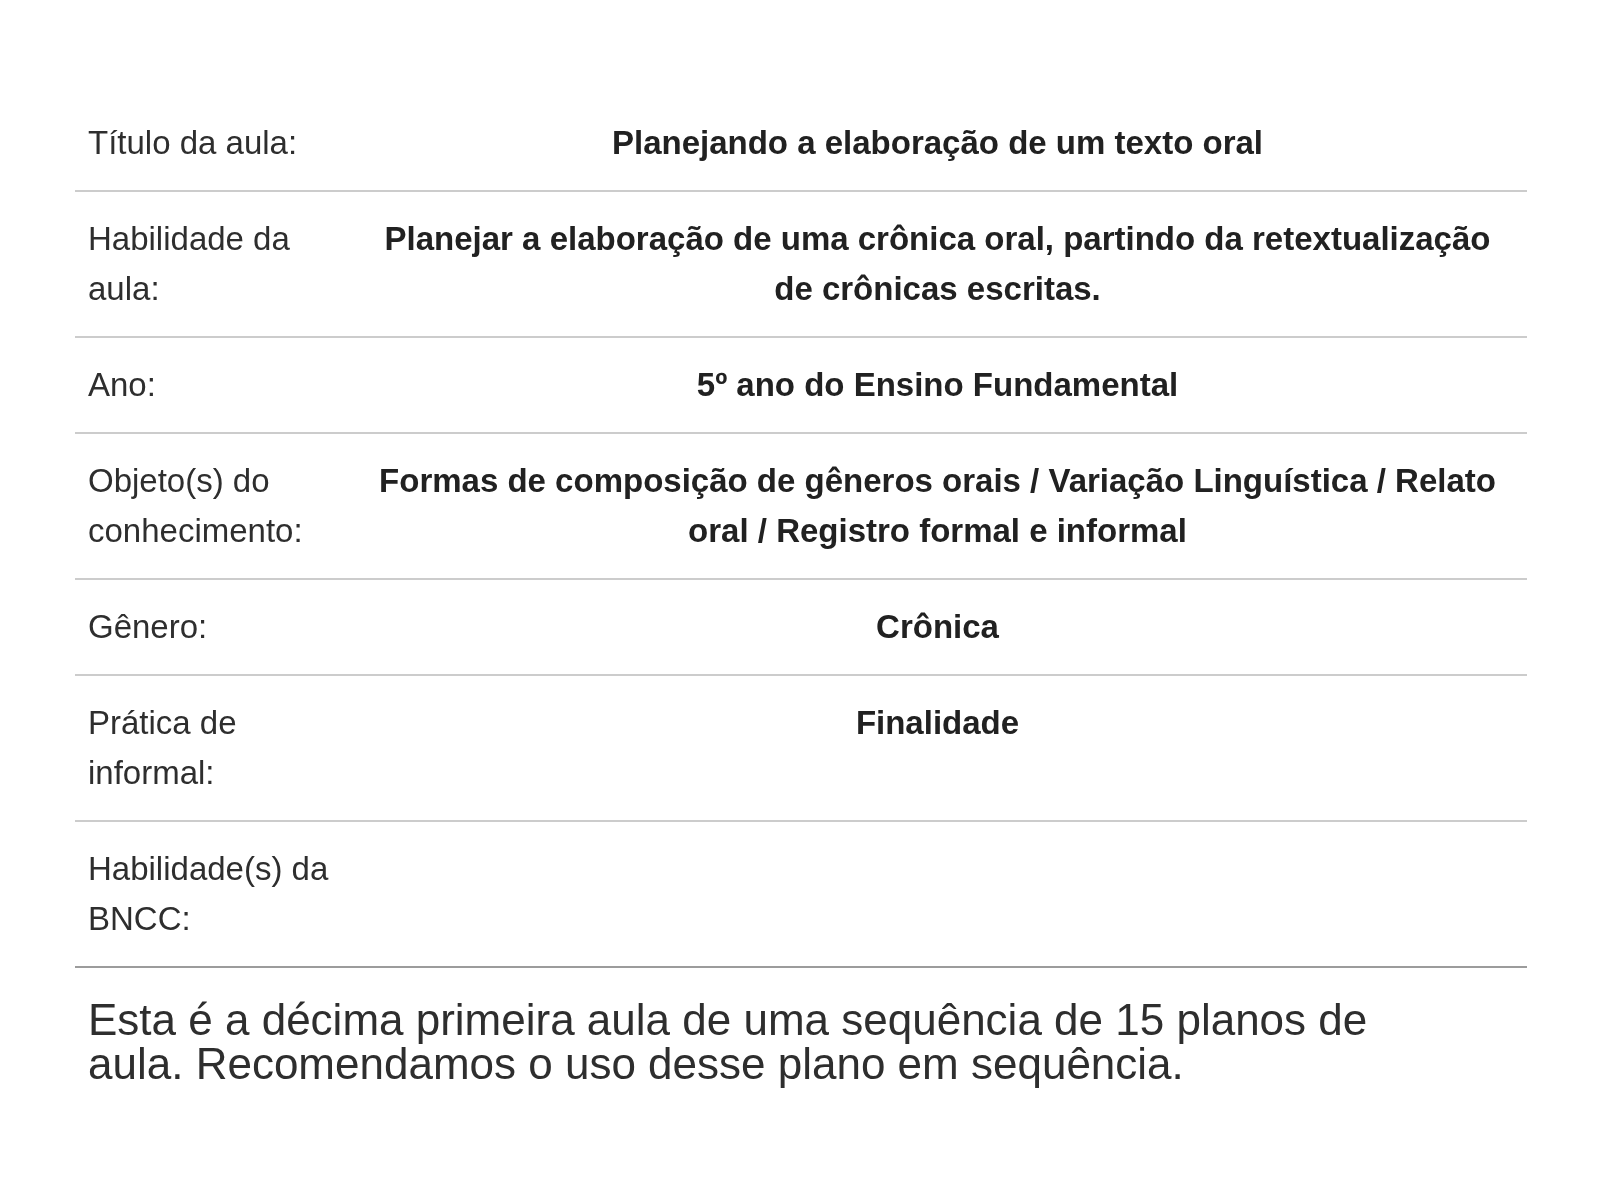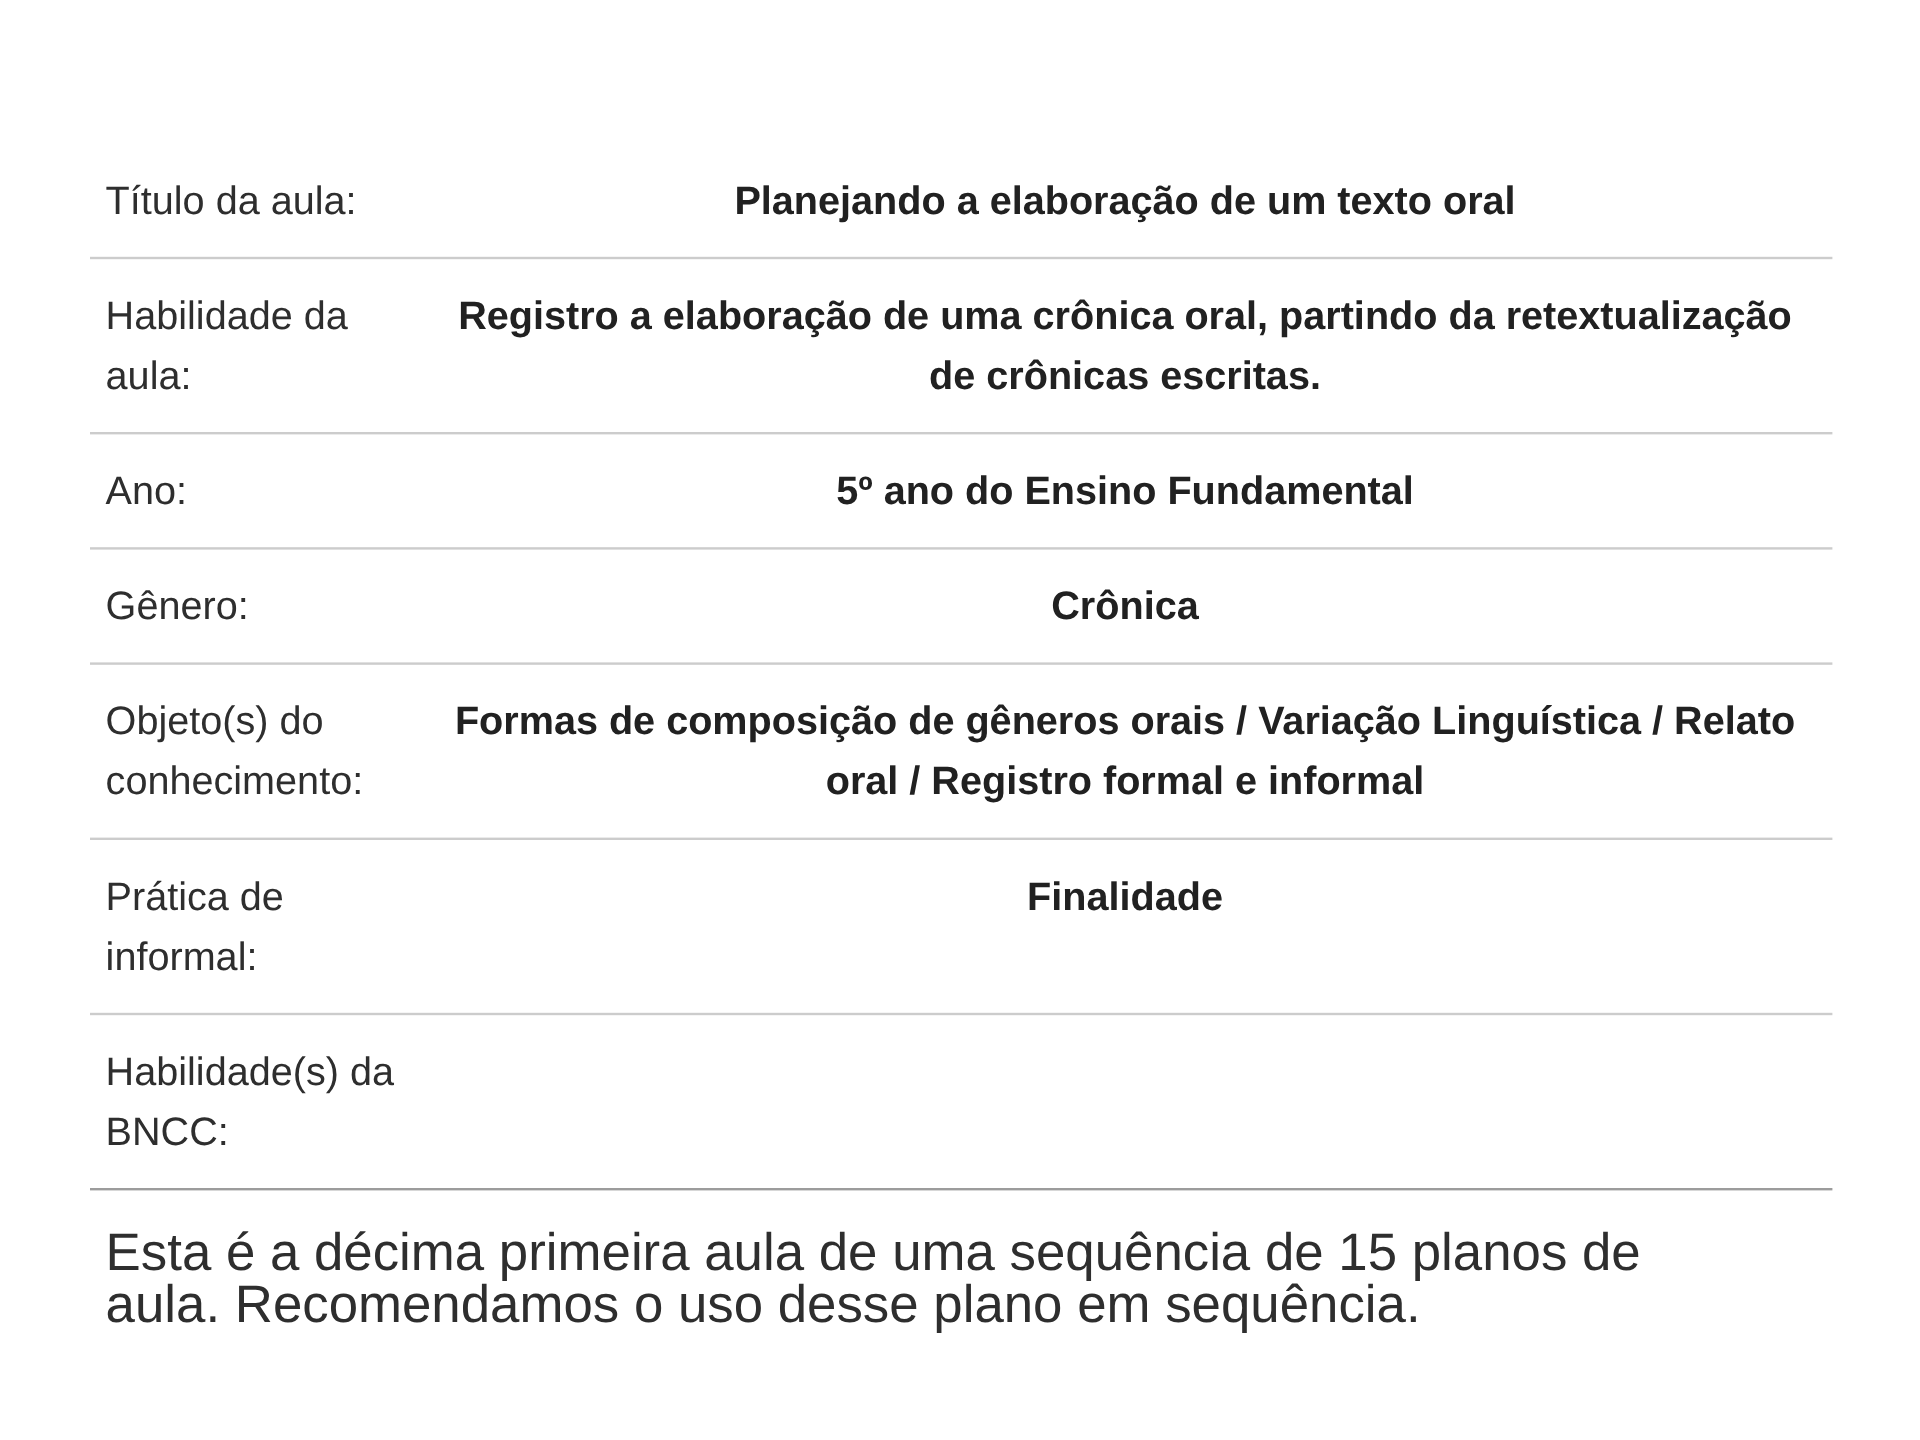--- a/index.html
+++ b/index.html
@@ -13,21 +13,20 @@
   body{
     width:1600px;
     height:1200px;
     background:#ffffff;
     font-family:"Liberation Sans","DejaVu Sans",sans-serif;
     color:var(--text);
     overflow:hidden;
   }
   .page{
     padding:96px 73px 0 75px;
-    margin-top:24px;
   }
   .info-table{
     width:100%;
   }
   .row{
     display:flex;
     align-items:flex-start;
     padding:22px 0;
     border-bottom:2px solid var(--divider);
     font-size:33px;
@@ -64,36 +63,36 @@
 <div class="page">
 
   <div class="info-table" id="rows-container">
   <div class="row">
     <div class="label">Título da aula:</div>
     <div class="value">Planejando a elaboração de um texto oral</div>
   </div>
 
   <div class="row">
     <div class="label">Habilidade da aula:</div>
-    <div class="value">Registro a elaboração de uma crônica oral, partindo da retextualização de crônicas escritas.</div>
+    <div class="value">Planejar a elaboração de uma crônica oral, partindo da retextualização de crônicas escritas.</div>
   </div>
 
   <div class="row">
     <div class="label">Ano:</div>
     <div class="value">5º ano do Ensino Fundamental</div>
   </div>
 
   <div class="row">
-    <div class="label">Gênero:</div>
-    <div class="value">Crônica</div>
+    <div class="label">Objeto(s) do conhecimento:</div>
+    <div class="value">Formas de composição de gêneros orais / Variação Linguística / Relato oral / Registro formal e informal</div>
   </div>
 
   <div class="row">
-    <div class="label">Objeto(s) do conhecimento:</div>
-    <div class="value">Formas de composição de gêneros orais / Variação Linguística / Relato oral / Registro formal e informal</div>
+    <div class="label">Gênero:</div>
+    <div class="value">Crônica</div>
   </div>
 
   <div class="row">
     <div class="label">Prática de informal:</div>
     <div class="value">Finalidade</div>
   </div>
 
   <div class="row">
     <div class="label">Habilidade(s) da BNCC:</div>
   </div>

